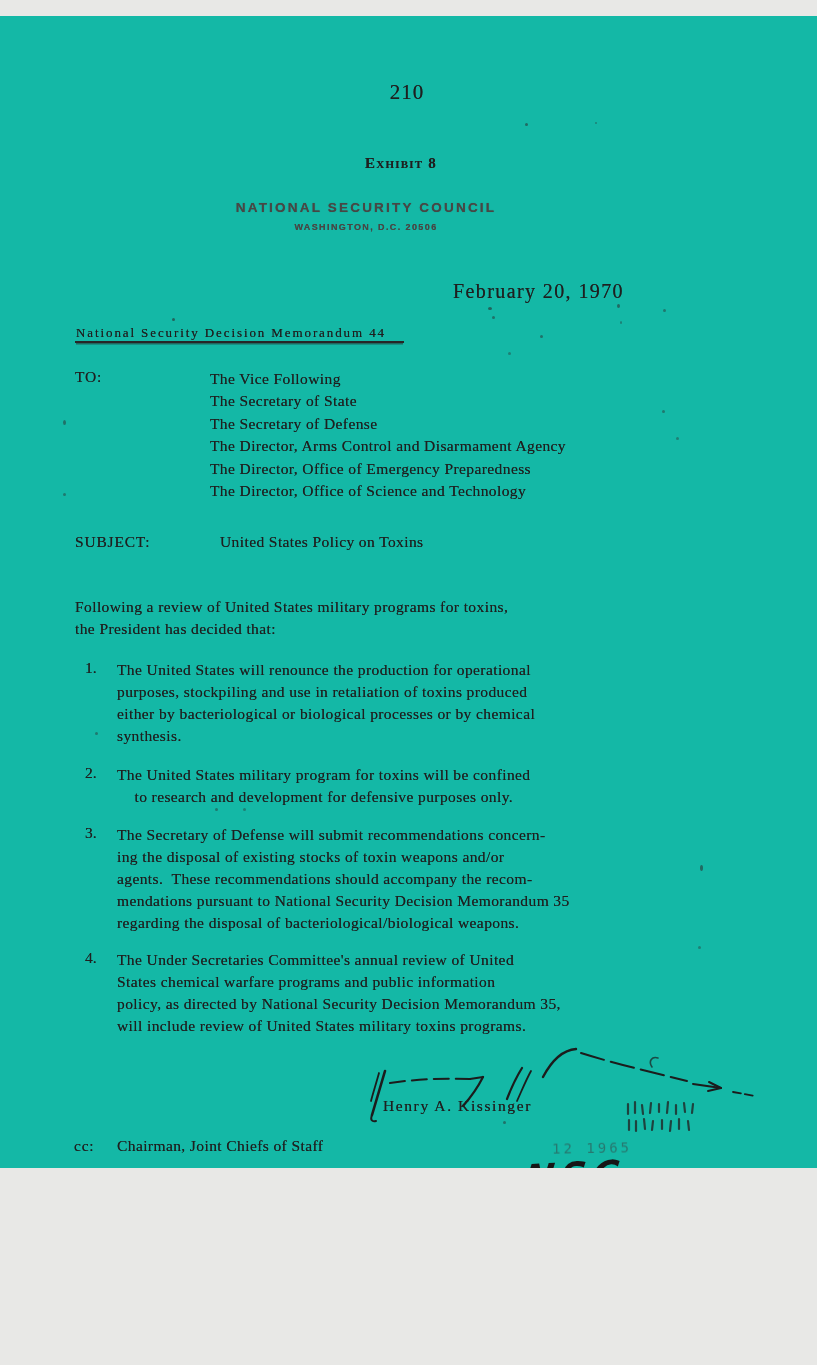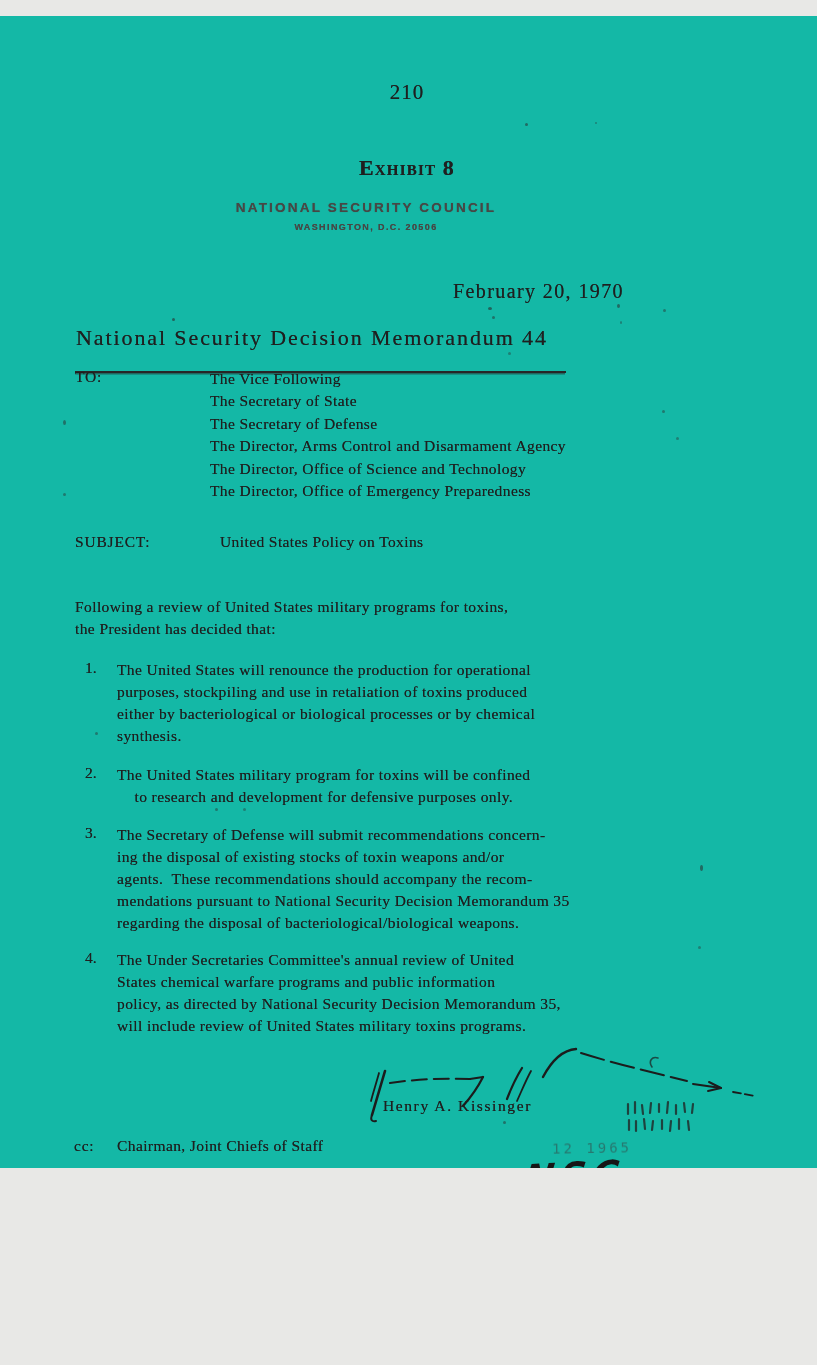--- a/index.html
+++ b/index.html
@@ -11,31 +11,31 @@
     color:#1f1f1f;
     overflow:hidden;
     margin:16px auto;
   }
   .abs{position:absolute;}
   .scan{ text-shadow:0 0 .6px rgba(30,30,30,.75); }
   .line{white-space:pre;}
 
   
   .page-number{top:64px;left:0;width:814px;text-align:center;font-size:21px;letter-spacing:1px;}
-  .exhibit{top:139px;left:157px;width:500px;text-align:center;font-size:22px;font-weight:bold;
+  .exhibit{top:139px;left:151px;width:500px;text-align:center;font-size:15px;font-weight:bold;
            font-variant:small-caps;letter-spacing:1.2px;}
   .letterhead{top:184px;left:116px;width:500px;text-align:center;
               font-family:"Liberation Sans","DejaVu Sans",sans-serif;color:#474745;}
   .lh-org{font-size:13.5px;font-weight:bold;letter-spacing:2.2px;text-shadow:0 0 .7px rgba(70,70,68,.8);}
   .lh-addr{font-size:9px;font-weight:bold;letter-spacing:1.4px;margin-top:7px;
            text-shadow:0 0 .6px rgba(70,70,68,.8);}
 
   .memo-date{top:264px;left:453px;font-size:20px;letter-spacing:1.4px;}
-  .memo-title{top:309px;left:75px;font-size:22px;letter-spacing:1.9px;
-              border-bottom:2px solid #262626;padding:0 18px 20px 1px;
+  .memo-title{top:309px;left:75px;font-size:13px;letter-spacing:1.9px;
+              border-bottom:2px solid #262626;padding:0 18px 0 1px;
               box-shadow:0 2.5px 0 -1px rgba(40,40,40,.55);}
 
   .label{font-size:15.5px;letter-spacing:.8px;}
   .bodytxt{font-size:15.5px;letter-spacing:.4px;}
   .to-list .line{line-height:22.4px;}
   .intro .line{line-height:22.4px;}
   .item-lines .line{line-height:22px;}
   .item-num{font-size:15.5px;}
 
   .sig-name{top:1081px;left:383px;font-size:15.5px;letter-spacing:1.6px;}
@@ -79,22 +79,22 @@
   <div class="abs scan memo-date">February 20, 1970</div>
 
   <div class="abs scan memo-title">National Security Decision Memorandum 44</div>
 
   <div class="abs scan label" style="top:352px;left:75px;">TO:</div>
   <div class="abs scan bodytxt to-list" style="top:352px;left:210px;">
     <div class="line">The Vice Following</div>
     <div class="line">The Secretary of State</div>
     <div class="line">The Secretary of Defense</div>
     <div class="line">The Director, Arms Control and Disarmament Agency</div>
+    <div class="line">The Director, Office of Emergency Preparedness</div>
     <div class="line">The Director, Office of Science and Technology</div>
-    <div class="line">The Director, Office of Emergency Preparedness</div>
   </div>
 
   <div class="abs scan label" style="top:517px;left:75px;">SUBJECT:</div>
   <div class="abs scan bodytxt" style="top:517px;left:220px;">United States Policy on Toxins</div>
 
   <div class="abs scan bodytxt intro" style="top:580px;left:75px;">
     <div class="line">Following a review of United States military programs for toxins,</div>
     <div class="line">the President has decided that:</div>
   </div>
 

